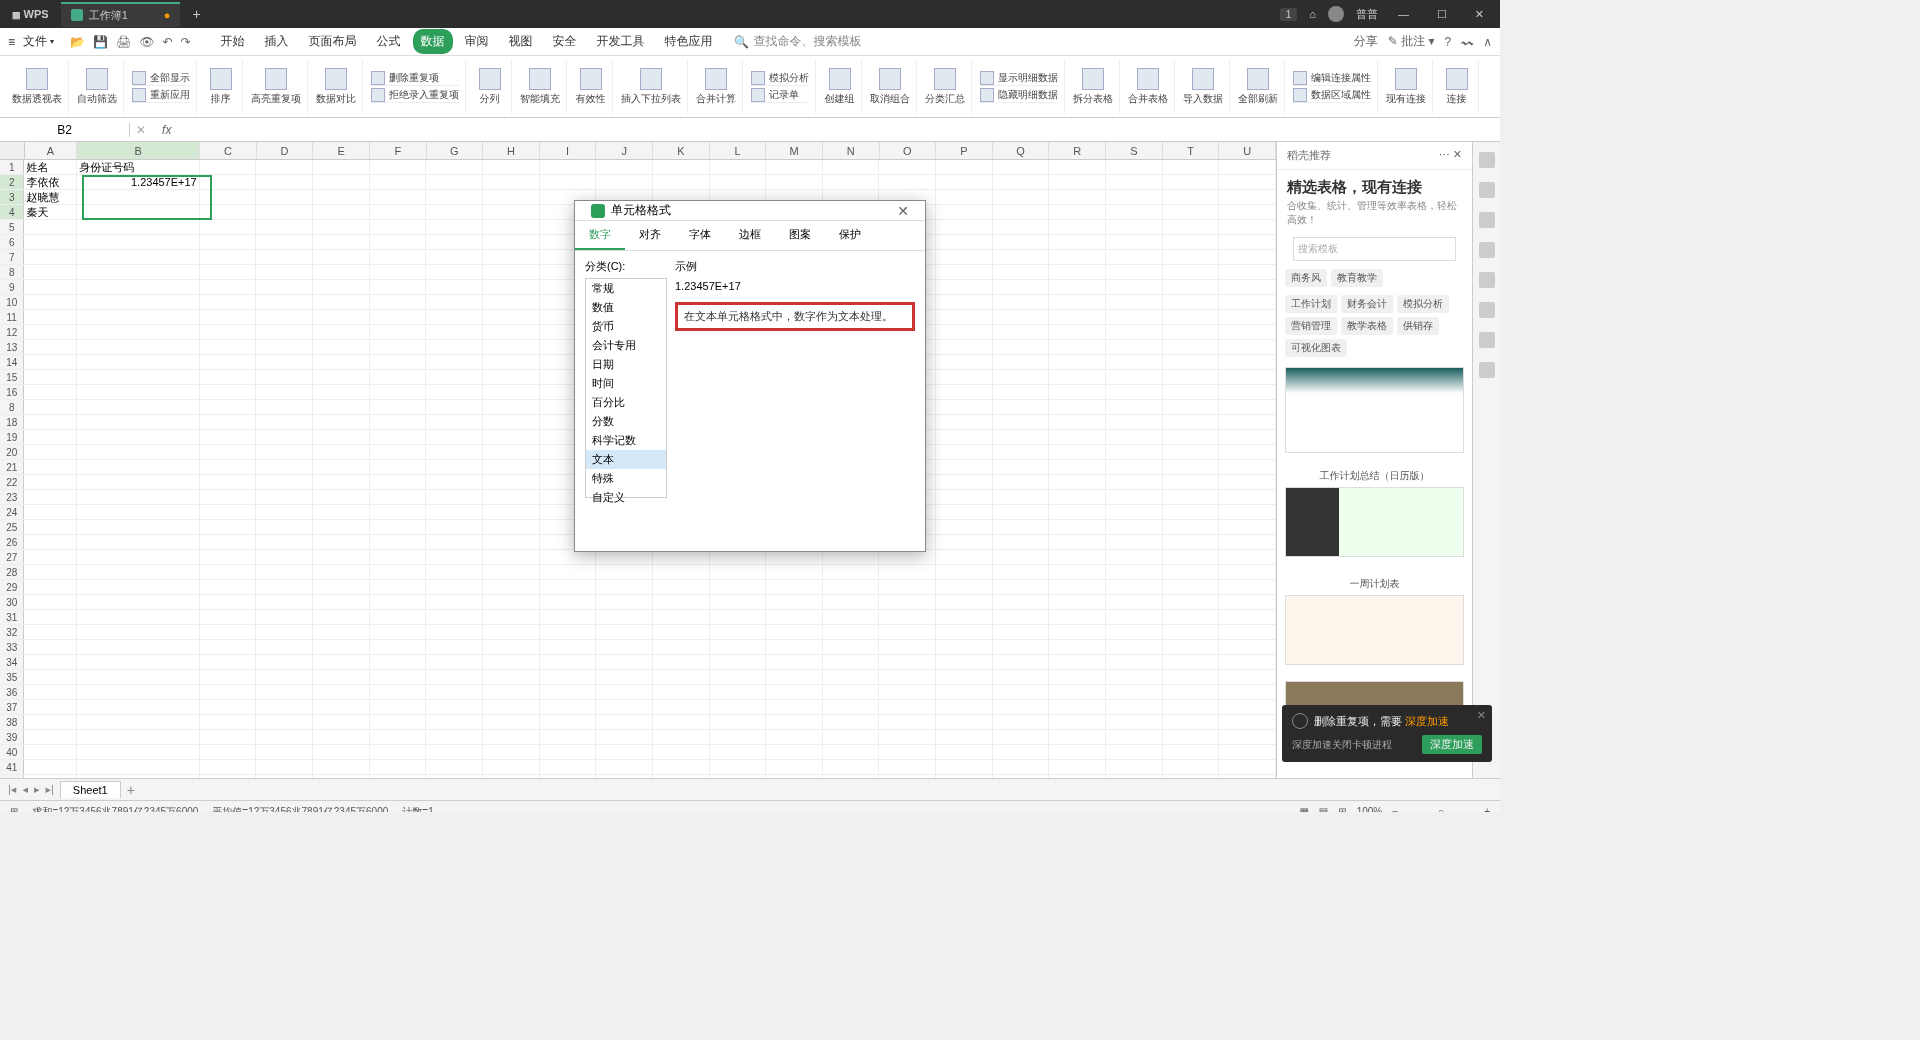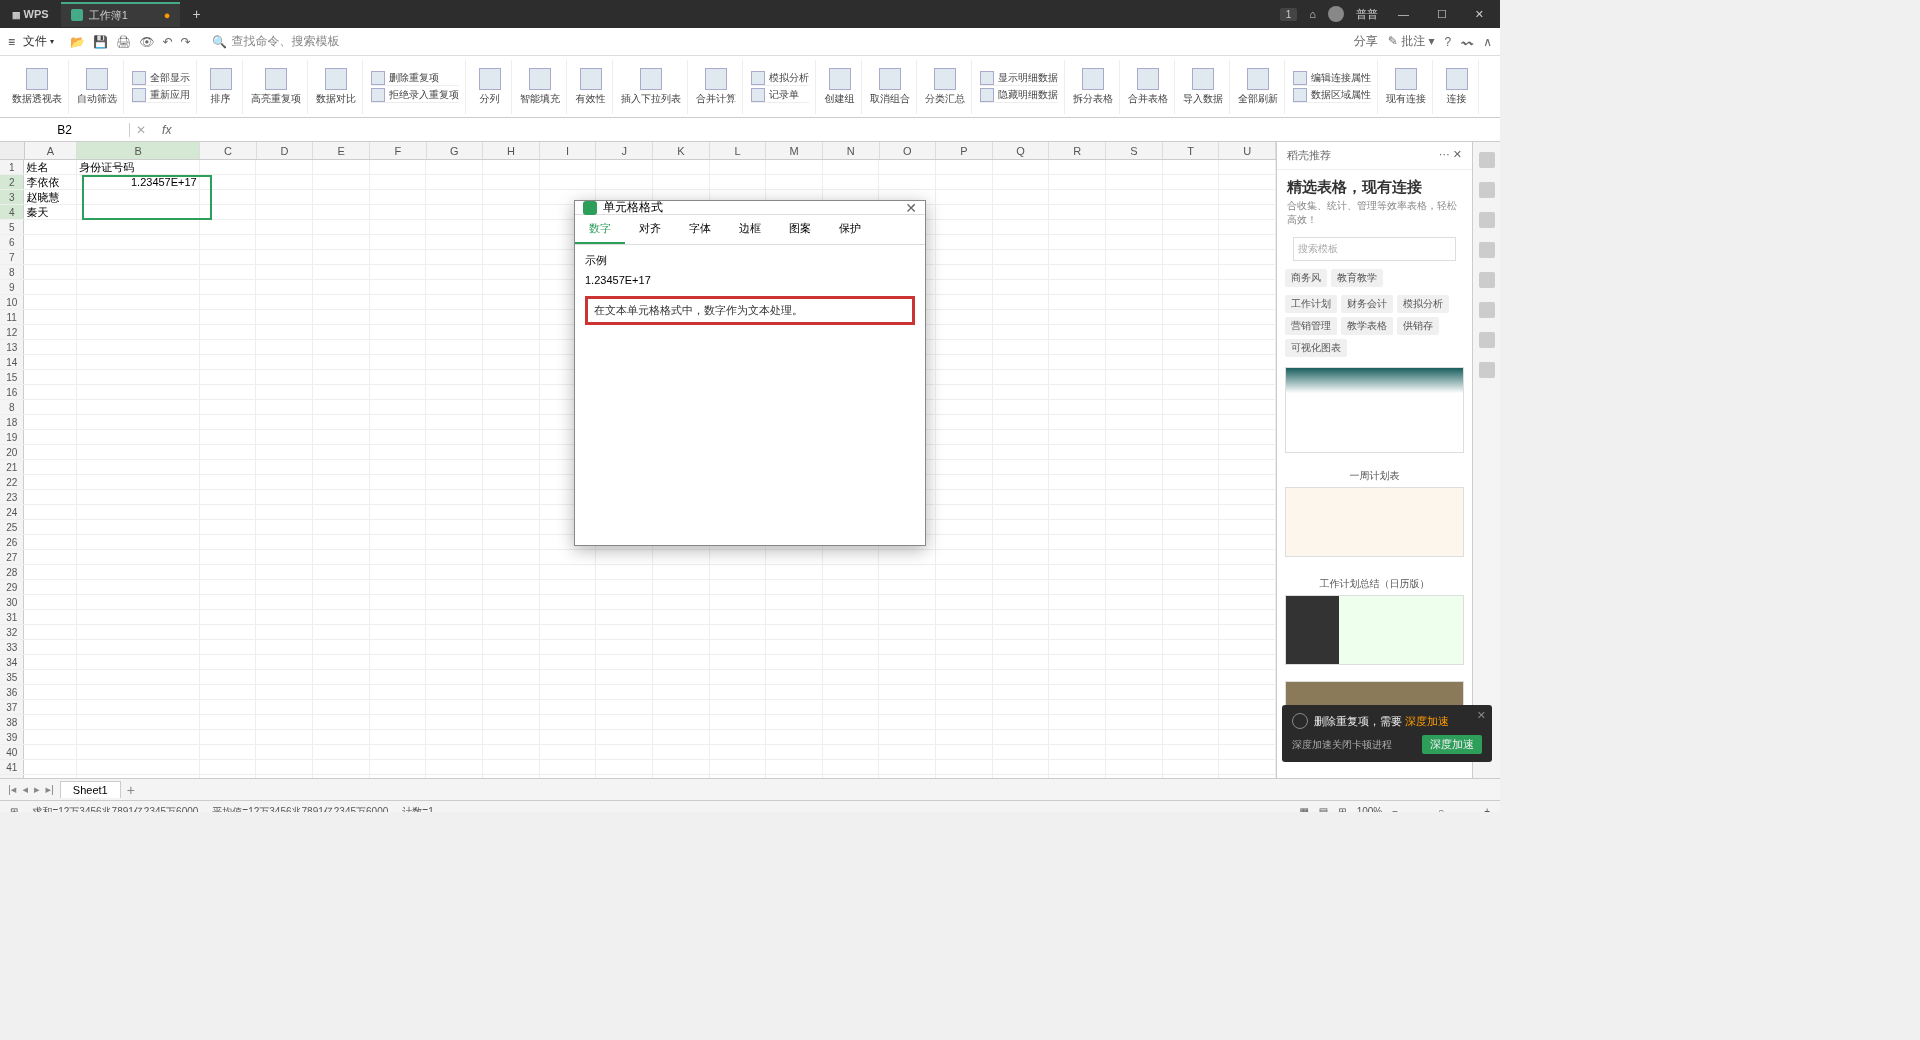--- a/index.html
+++ b/index.html
@@ -82,21 +82,21 @@
 .sheet-tabs .nav { color: #888; cursor: pointer; }
 .sheet-tabs .st { background: #fff; padding: 2px 12px; border: 1px solid #ccc; border-bottom: none; }
 .sheet-tabs .add { color: #888; cursor: pointer; font-size: 14px; }
 
 
 .status-bar { height: 22px; background: #f4f4f4; border-top: 1px solid #ccc; display: flex; align-items: center; font-size: 10px; color: #555; padding: 0 10px; gap: 14px; }
 .status-bar .right { margin-left: auto; display: flex; gap: 10px; align-items: center; }
 
 
 .dialog { position: absolute; left: 574px; top: 200px; width: 352px; background: #fff; border: 1px solid #888; box-shadow: 0 4px 16px rgba(0,0,0,.3); font-size: 12px; }
-.dialog .dlg-title { height: 14px; display: flex; align-items: center; padding: 0 8px; border-bottom: 1px solid #ddd; }
+.dialog .dlg-title { height: 20px; display: flex; align-items: center; padding: 0 16px; border-bottom: 1px solid #ddd; }
 .dialog .dlg-title .dico { width: 14px; height: 14px; background: #2e9e5b; border-radius: 3px; margin-right: 6px; }
 .dialog .dlg-title .close { margin-left: auto; cursor: pointer; font-size: 14px; color: #666; }
 .dialog .dlg-tabs { display: flex; border-bottom: 1px solid #ddd; }
 .dialog .dlg-tabs span { padding: 6px 14px; cursor: pointer; font-size: 11px; }
 .dialog .dlg-tabs span.active { border-bottom: 2px solid #2e9e5b; color: #2e9e5b; }
 .dialog .body { padding: 8px 10px; display: flex; gap: 8px; min-height: 300px; }
 .dialog .cat-label { font-size: 11px; margin-bottom: 4px; }
 .dialog .cat-list { width: 82px; border: 1px solid #ccc; height: 220px; }
 .dialog .cat-list div { padding: 2px 6px; font-size: 11px; cursor: pointer; }
 .dialog .cat-list div.sel { background: #d4e8f8; }
@@ -146,20 +146,32 @@
       <span>文件</span> 
       <span style="font-size:8px">▾</span>
     </span>
   <div class="qat">
     <span>📂</span>
     <span>💾</span>
     <span>🖨</span>
     <span>👁</span>
     <span>↶</span>
     <span>↷</span>
+  </div>
+  <div class="tabs">
+    <span>开始</span>
+    <span>插入</span>
+    <span>页面布局</span>
+    <span>公式</span>
+    <span class="active">数据</span>
+    <span>审阅</span>
+    <span>视图</span>
+    <span>安全</span>
+    <span>开发工具</span>
+    <span>特色应用</span>
   </div>
   <div class="search-box">
     <span>🔍</span>
     <span>查找命令、搜索模板</span>
   </div>
   <div class="right">
     <span>分享</span>
     <span>✎ <span>批注</span> ▾</span>
     <span>?</span>
     <span>〰</span>
@@ -1361,26 +1373,26 @@
       <span>模拟分析</span>
       <span>营销管理</span>
       <span>教学表格</span>
       <span>供销存</span>
       <span>可视化图表</span>
     </div>
     <div class="tpl">
         <div class="thumb"></div>
       </div>
     <div class="tpl">
+        <div class="cap">工作计划总结（日历版）</div>
+        <div class="thumb2" style="background:linear-gradient(90deg,#333 30%,#efe 30%)"></div>
+      </div>
+    <div class="tpl">
         <div class="cap">一周计划表</div>
         <div class="thumb2" style="background:#fdf6ec"></div>
-      </div>
-    <div class="tpl">
-        <div class="cap">工作计划总结（日历版）</div>
-        <div class="thumb2" style="background:linear-gradient(90deg,#333 30%,#efe 30%)"></div>
       </div>
     <div class="tpl">
         <div class="thumb2" style="background:#8a7a5a;height:30px"></div>
         <div class="cap">工作进程表</div>
       </div>
   </div>
 
   <div class="side-icons">
     <div class="si"></div>
     <div class="si"></div>
@@ -1426,20 +1438,37 @@
   </div>
   <div class="dlg-tabs">
     <span class="active">数字</span>
     <span>对齐</span>
     <span>字体</span>
     <span>边框</span>
     <span>图案</span>
     <span>保护</span>
   </div>
   <div class="body">
+    <div>
+      <div class="cat-label">分类(C):</div>
+      <div class="cat-list" id="catList">
+          <div>常规</div>
+          <div>数值</div>
+          <div>货币</div>
+          <div>会计专用</div>
+          <div>日期</div>
+          <div>时间</div>
+          <div>百分比</div>
+          <div>分数</div>
+          <div>科学记数</div>
+          <div class="sel">文本</div>
+          <div>特殊</div>
+          <div>自定义</div>
+        </div>
+    </div>
     <div class="preview">
       <div class="ex-label">示例</div>
       <div class="ex-val">1.23457E+17</div>
       <div class="desc">在文本单元格格式中，数字作为文本处理。</div>
     </div>
   </div>
 </div>
 
 <div class="toast">
   <span class="close">✕</span>

